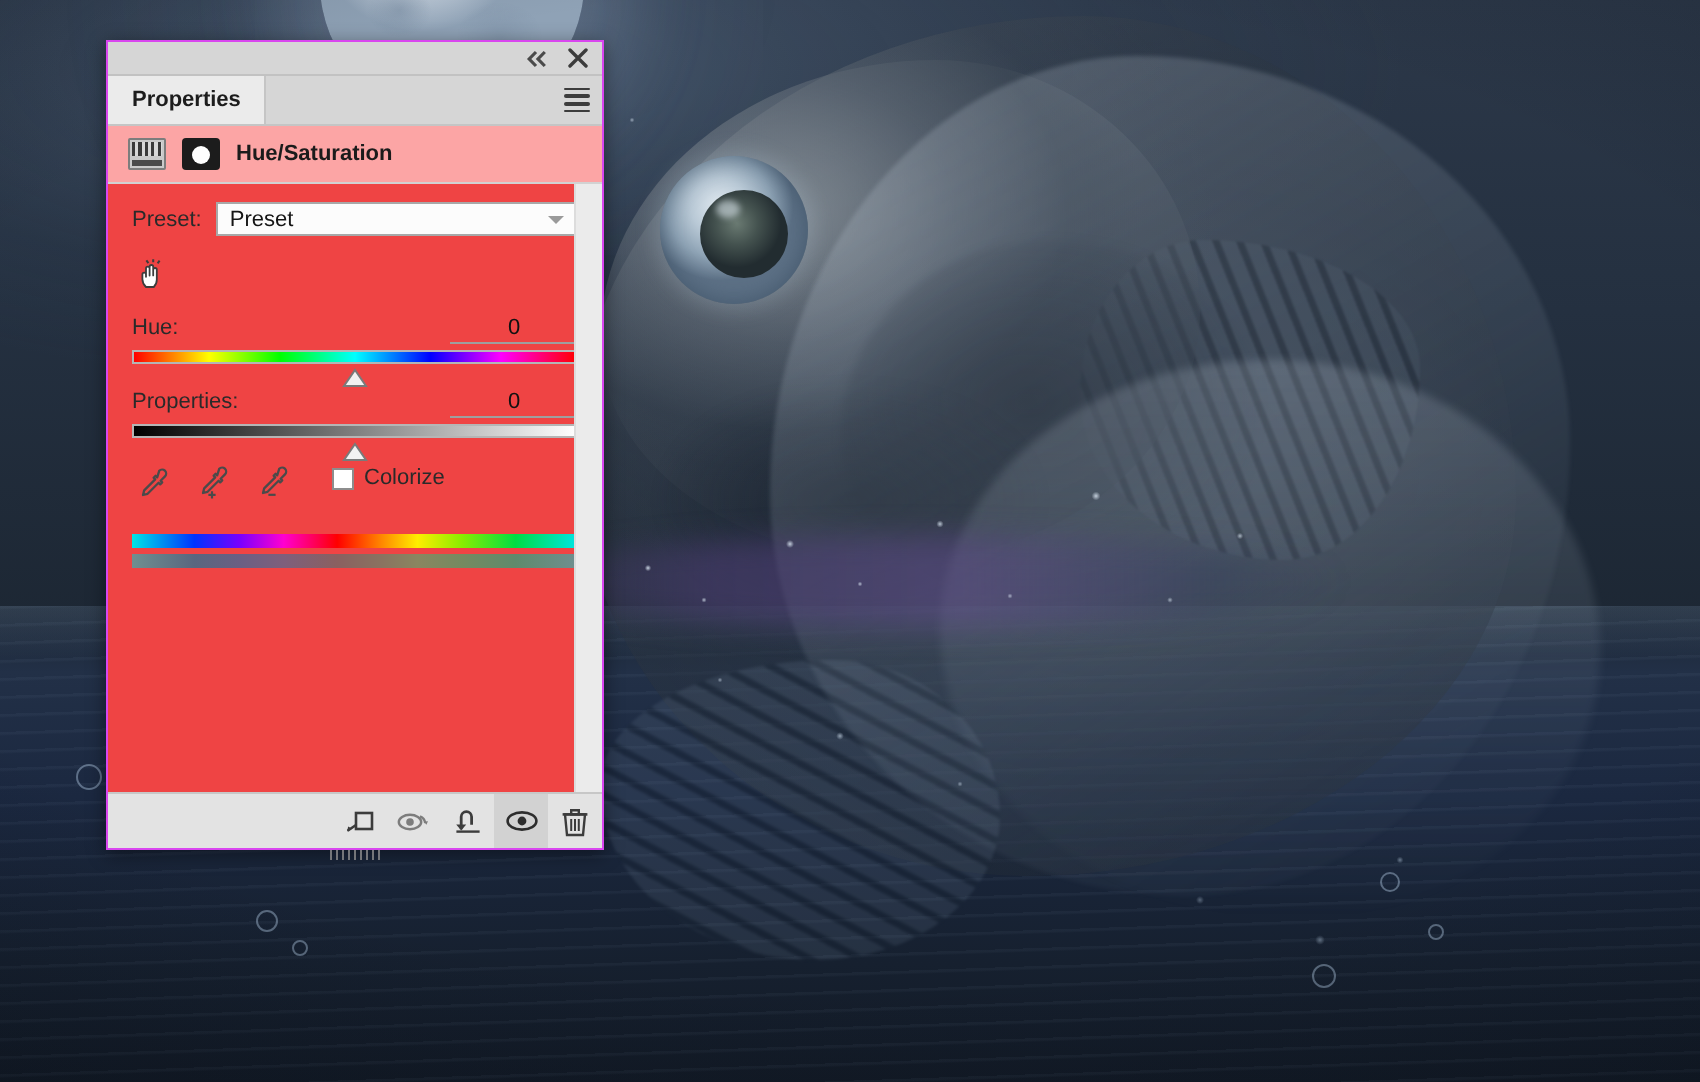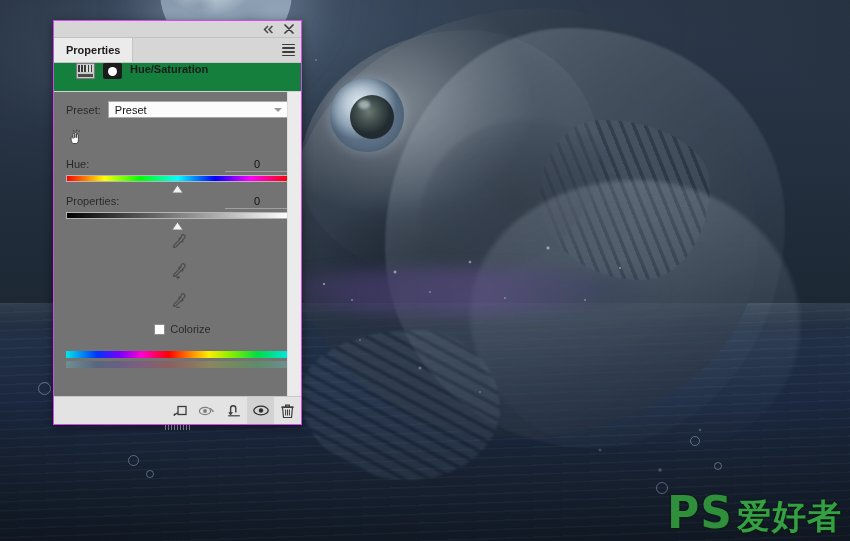--- a/index.html
+++ b/index.html
@@ -208,42 +208,42 @@
     font-size:11px;font-weight:bold;color:#1c1c1c;cursor:pointer;
   }
   .tab-rest{flex:1;}
   .panel-menu{
     width:26px;display:flex;align-items:center;justify-content:center;cursor:pointer;
   }
   .hamb{width:13px;}
   .hamb i{display:block;height:1.6px;background:#3c3c3c;margin:2px 0;border-radius:1px;}
 
   .adj-header{
-    height:28px;display:flex;gap:8px;padding:0 22px;flex:none;
-    background:#15803d;border-bottom:1px solid #d2d2d2;
+    height:28px;display:flex;align-items:center;gap:8px;padding:0 10px;flex:none;
+    background:#fca5a5;border-bottom:1px solid #d2d2d2;
   }
   .adj-icon{
     width:19px;height:16px;border:1px solid #7d7d7d;background:#c9c9c9;
     display:flex;flex-direction:column;justify-content:space-between;padding:1px;box-sizing:border-box;
     border-radius:1px;
   }
   .adj-icon .bars{
     height:7px;
     background:repeating-linear-gradient(90deg,#3a3a3a 0 1.6px, #d8d8d8 1.6px 3.2px);
   }
   .adj-icon .base{height:3px;background:#4a4a4a;}
   .mask-icon{
     width:19px;height:16px;background:#1c1c1c;border-radius:2px;
     display:flex;align-items:center;justify-content:center;
   }
   .mask-icon .dot{width:9px;height:9px;border-radius:50%;background:#fff;}
   .adj-title{font-weight:bold;font-size:11px;color:#1b1b1b;}
 
   .panel-body{
-    flex:1;background:#737373;padding:9px 12px 0 12px;position:relative;overflow:hidden;
+    flex:1;background:#ef4444;padding:9px 12px 0 12px;position:relative;overflow:hidden;
   }
 
   .row-preset{display:flex;align-items:center;gap:7px;margin-bottom:9px;}
   .lbl{font-size:11px;color:#2a2a2a;}
   .select{
     flex:1;height:17px;background:#fcfcfc;border:1px solid #a8a8a8;
     display:flex;align-items:center;padding:0 6px;font-size:11px;color:#151515;
     position:relative;cursor:pointer;box-sizing:border-box;
   }
   .select .caret{
@@ -268,21 +268,21 @@
   .track.hue{
     background:linear-gradient(90deg,#ff0000 0%,#ffff00 17%,#00ff00 33%,#00ffff 50%,#0000ff 67%,#ff00ff 83%,#ff0000 100%);
   }
   .track.sat{background:linear-gradient(90deg,#7d7d7d 0%,#ff0000 100%);}
   .track.light{background:linear-gradient(90deg,#000000 0%,#ffffff 100%);}
   .thumb{
     position:absolute;top:8px;width:13px;height:10px;margin-left:-6.5px;cursor:pointer;
   }
   .thumb svg{display:block;}
 
-  .row-tools{display:flex;align-items:center;gap:12px;margin:14px 0 16px 2px;flex-direction:column;}
+  .row-tools{display:flex;align-items:flex-start;gap:12px;margin:14px 0 16px 2px;}
   .eyedrop{width:18px;height:18px;cursor:pointer;}
   .colorize-wrap{display:flex;align-items:center;gap:5px;margin-left:8px;cursor:pointer;}
   .cbox{width:11px;height:11px;background:#fff;border:1px solid #8d8d8d;box-sizing:border-box;}
   .colorize-lbl{font-size:11px;color:#2a2a2a;}
 
   .range-bars{margin-top:4px;}
   .rb{height:7px;}
   .rb.full{
     background:linear-gradient(90deg,#00e5e5 0%,#0033ff 14%,#7700ff 24%,#ff00d0 34%,#ff0000 46%,#ff8800 56%,#ffee00 64%,#88ee00 74%,#00dd44 86%,#00e5e5 100%);
   }
@@ -345,21 +345,20 @@
   <div class="bubble b1"></div>
   <div class="bubble b2"></div>
   <div class="bubble b3"></div>
   <div class="bubble b4"></div>
   <div class="bubble b5"></div>
   <div class="bubble b6"></div>
   <div class="vignette"></div>
 </div>
 
 <div id="watermark">
-  <div class="wm-main"><span>PS</span><span class="wm-cn">爱好者</span></div>
 </div>
 
 <div id="panel">
 
   <div class="panel-topbar">
     <div class="topbtn">
       <svg width="11" height="9" viewBox="0 0 11 9">
           <path d="M5 1L1.6 4.5 5 8" fill="none" stroke="#4a4a4a" stroke-width="1.6"></path>
           <path d="M9.4 1L6 4.5 9.4 8" fill="none" stroke="#4a4a4a" stroke-width="1.6"></path>
         </svg>

